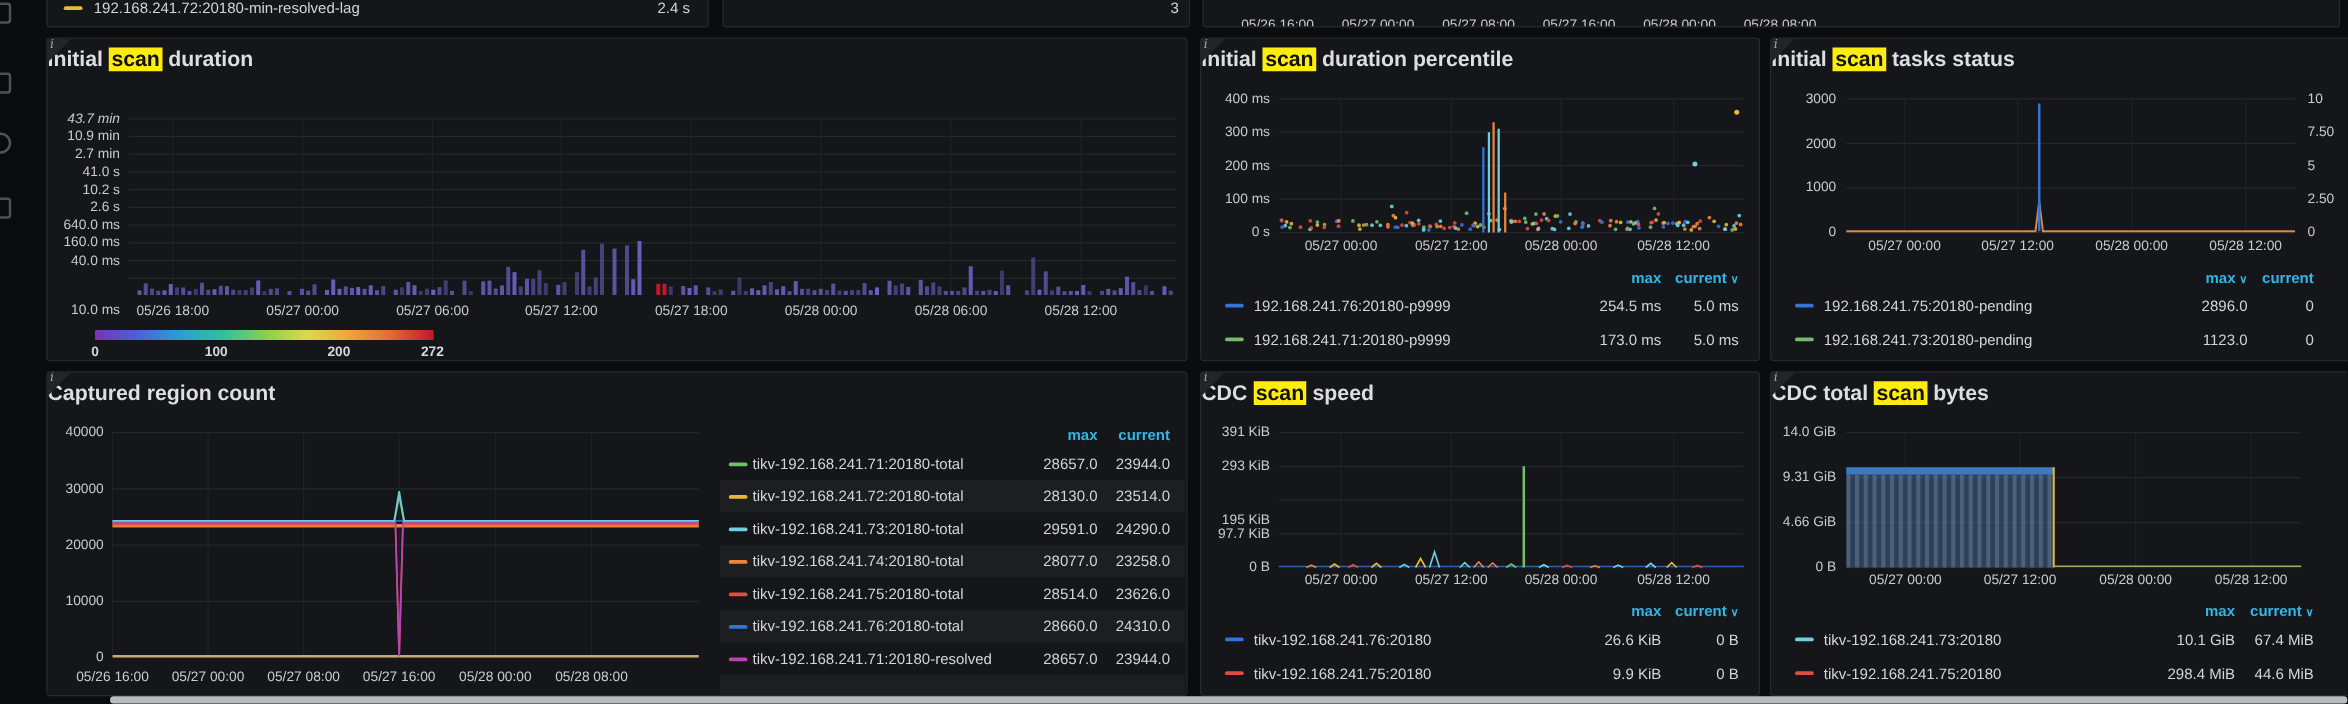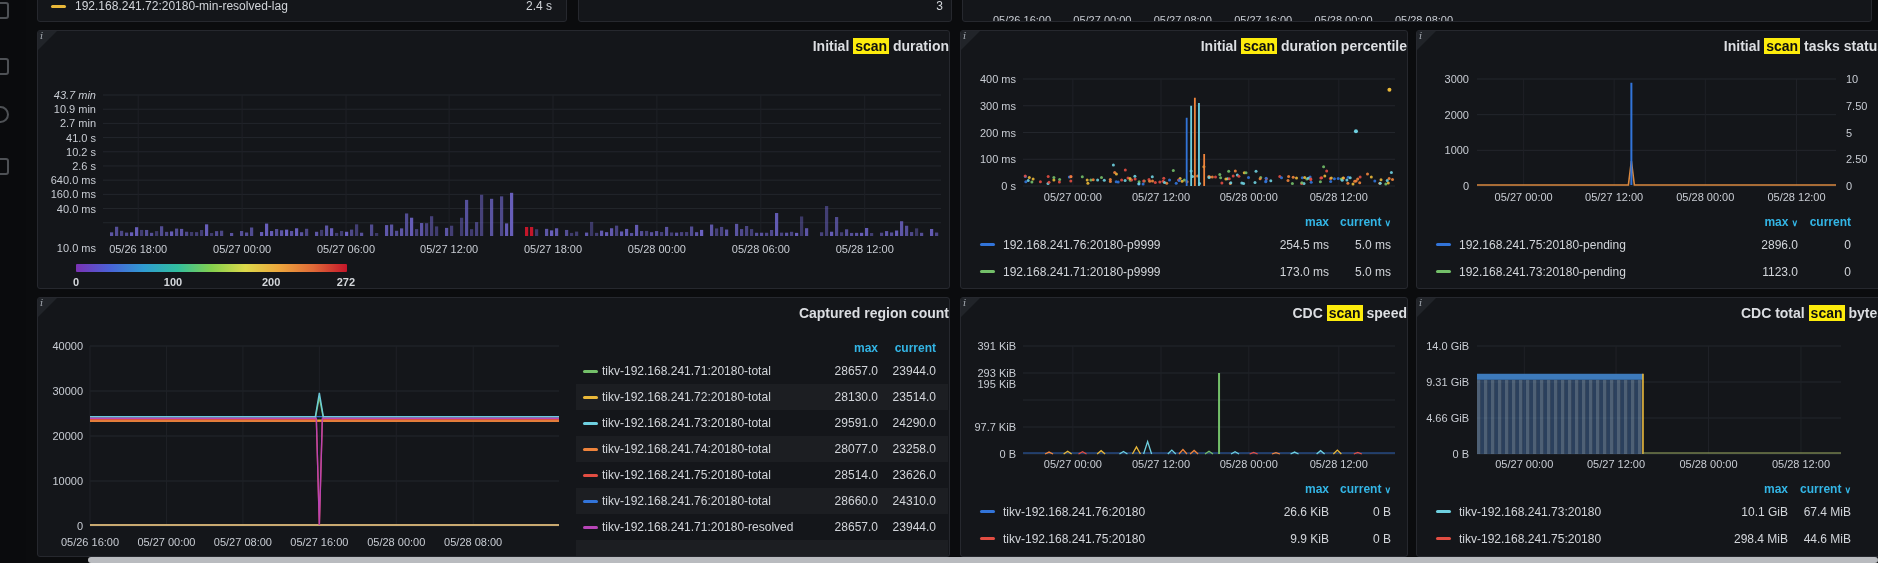--- a/index.html
+++ b/index.html
@@ -10,21 +10,21 @@
   .panel{position:absolute;background:#14161a;border:1px solid #26282e;border-radius:3px;box-sizing:border-box;overflow:hidden}
   .topA{left:37px;top:-41px;width:530px;height:63px}
   .topB{left:578px;top:-41px;width:374px;height:63px}
   .topC{left:962px;top:-41px;width:910px;height:63px}
   .p1{left:37px;top:30px;width:913px;height:259px}
   .p2{left:960px;top:30px;width:448px;height:259px}
   .p3{left:1416px;top:30px;width:470px;height:259px}
   .p4{left:37px;top:297px;width:913px;height:260px}
   .p5{left:960px;top:297px;width:448px;height:260px}
   .p6{left:1416px;top:297px;width:470px;height:260px}
-  .ptitle{position:absolute;top:7px;left:0;right:0;text-align:right;font-size:14px;font-weight:600;
+  .ptitle{position:absolute;top:7px;left:0;right:0;text-align:left;font-size:17px;font-weight:600;
     color:#dcdee2;margin:0;cursor:pointer;z-index:2}
   .hl{background:#fdec0c;color:#101010;padding:0 2px}
   .info-corner{position:absolute;top:0;left:0;width:0;height:0;border-left:19px solid #212429;
     border-bottom:19px solid transparent;z-index:3}
   .info-corner i{position:absolute;left:-17px;top:-1px;font-size:10px;color:#a3a9b0;font-style:italic;
     font-family:"DejaVu Serif",serif}
   .yaxis{position:absolute;font-size:11px;color:#c8ccd3}
   .yaxis span{position:absolute;right:0;white-space:nowrap;line-height:12px}
   .yaxis.right span{left:0;right:auto}
   .xaxis{position:absolute;font-size:11px;color:#c8ccd3;height:14px}
@@ -694,21 +694,21 @@
 </section>
 
 <section class="panel p5">
   <div class="info-corner">
       <i>i</i>
     </div>
   <h2 class="ptitle"><span>CDC </span><span class="hl">scan</span><span> speed</span></h2>
   <div class="yaxis">
       <span style="top: -6px;">391 KiB</span>
       <span style="top: 21px;">293 KiB</span>
-      <span style="top: 32px;">195 KiB</span>
+      <span style="top: 64px;">195 KiB</span>
       <span style="top: 75px;">97.7 KiB</span>
       <span style="top: 102px;">0 B</span>
     </div>
   <div class="plot">
       <svg width="372" height="108">
         <line x1="0" y1="0" x2="372" y2="0" stroke="#23262c" stroke-width="1"></line>
         <line x1="0" y1="27" x2="372" y2="27" stroke="#23262c" stroke-width="1"></line>
         <line x1="0" y1="54" x2="372" y2="54" stroke="#23262c" stroke-width="1"></line>
         <line x1="0" y1="81" x2="372" y2="81" stroke="#23262c" stroke-width="1"></line>
         <line x1="0" y1="108" x2="372" y2="108" stroke="#23262c" stroke-width="1"></line>

